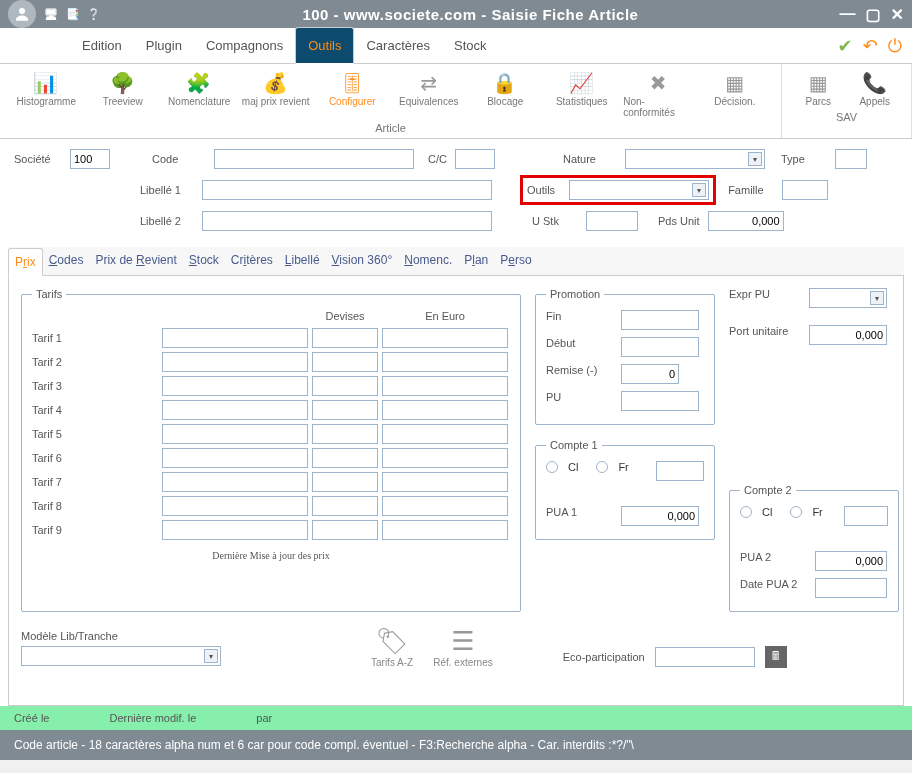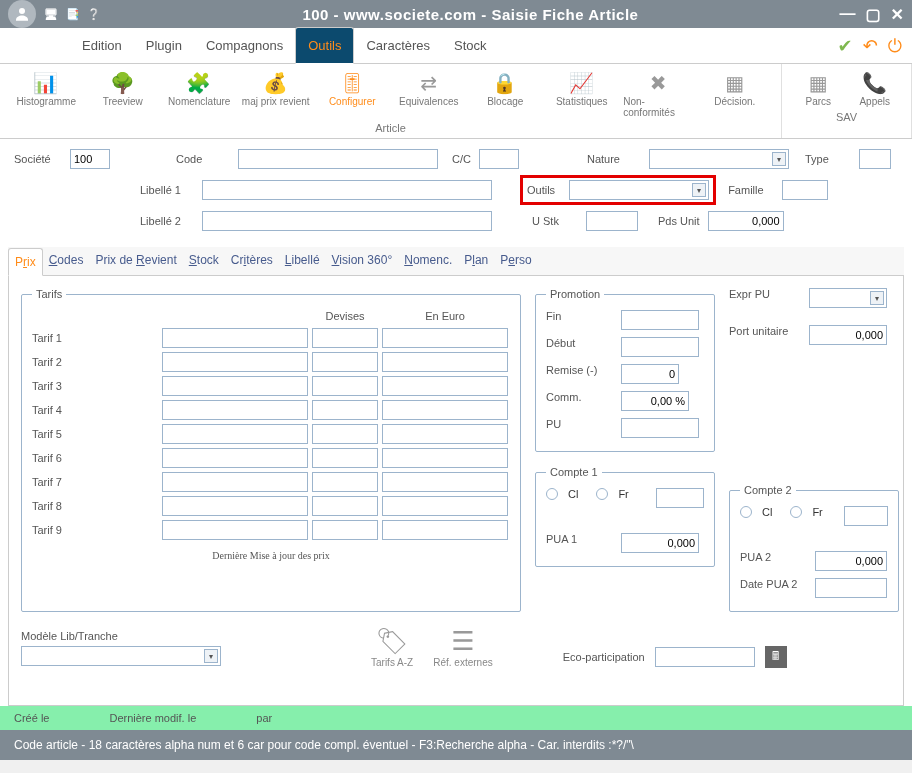--- a/index.html
+++ b/index.html
@@ -176,21 +176,21 @@
       </div>
     <div class="glabel">SAV</div>
   </div>
 </div>
 
 <div class="form-area">
   <div class="row">
     <span class="lbl" style="width:48px;">Société</span>
     <input class="txt" style="width: 40px;" value="100">
     <span style="width:26px;"></span>
-    <span class="lbl" style="width:54px;margin-left:24px;">Code</span>
+    <span class="lbl" style="width:54px;">Code</span>
     <input class="txt" style="width: 200px;">
     <span class="lbl" style="margin-left:6px;">C/C</span>
     <input class="txt" style="width: 40px;">
     <span style="flex:0 0 52px;"></span>
     <span class="lbl" style="width:54px;">Nature</span>
     <span class="combo" style="width:140px;">
         <span class="caret">▾</span>
       </span>
     <span class="lbl" style="width:46px;margin-left:8px;">Type</span>
     <input class="txt" style="width: 32px;">
@@ -316,24 +316,20 @@
               </div>
             <div class="promo-row">
                 <span class="plbl">Début</span>
                 <input class="txt" style="width: 78px;">
               </div>
             <div class="promo-row">
                 <span class="plbl">Remise (-)</span>
                 <input class="txt ralign" style="width: 58px; text-align: right;" value="0">
               </div>
             <div class="promo-row">
-                <span class="plbl">Comm.</span>
-                <input class="txt ralign" style="width: 68px; text-align: right;" value="0,00 %">
-              </div>
-            <div class="promo-row">
                 <span class="plbl">PU</span>
                 <input class="txt" style="width: 78px;">
               </div>
           </fieldset>
 
           <fieldset class="grp">
             <legend>Compte 1</legend>
             <div class="promo-row" style="gap:6px;">
               <span class="radio"></span>
                 <span>Cl</span>

